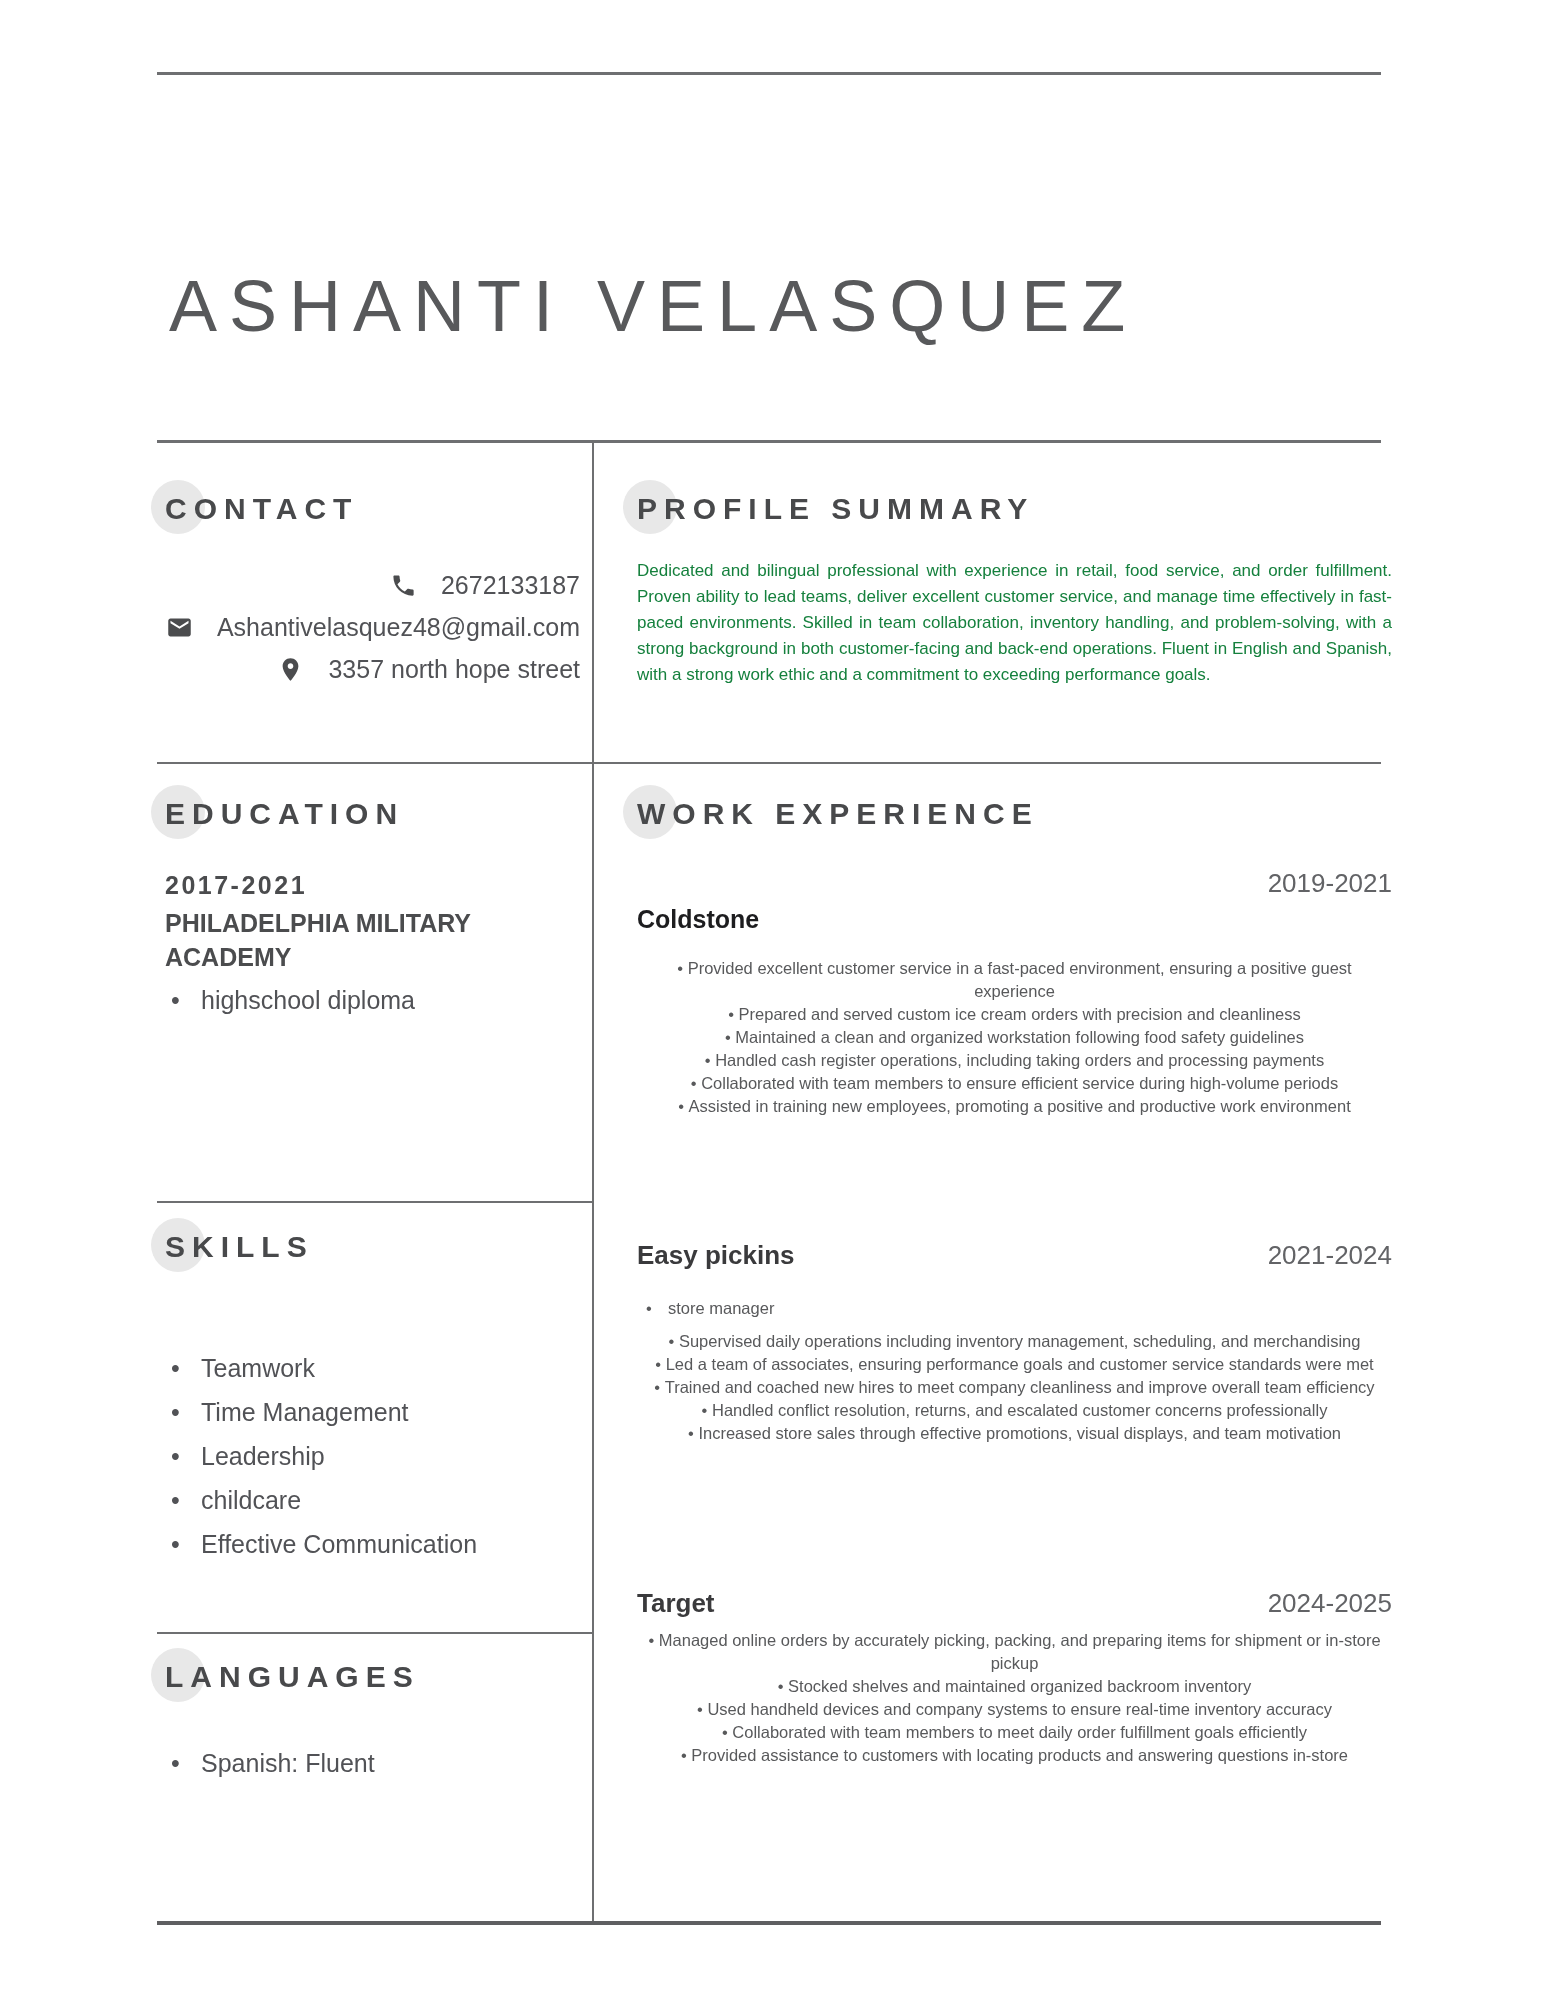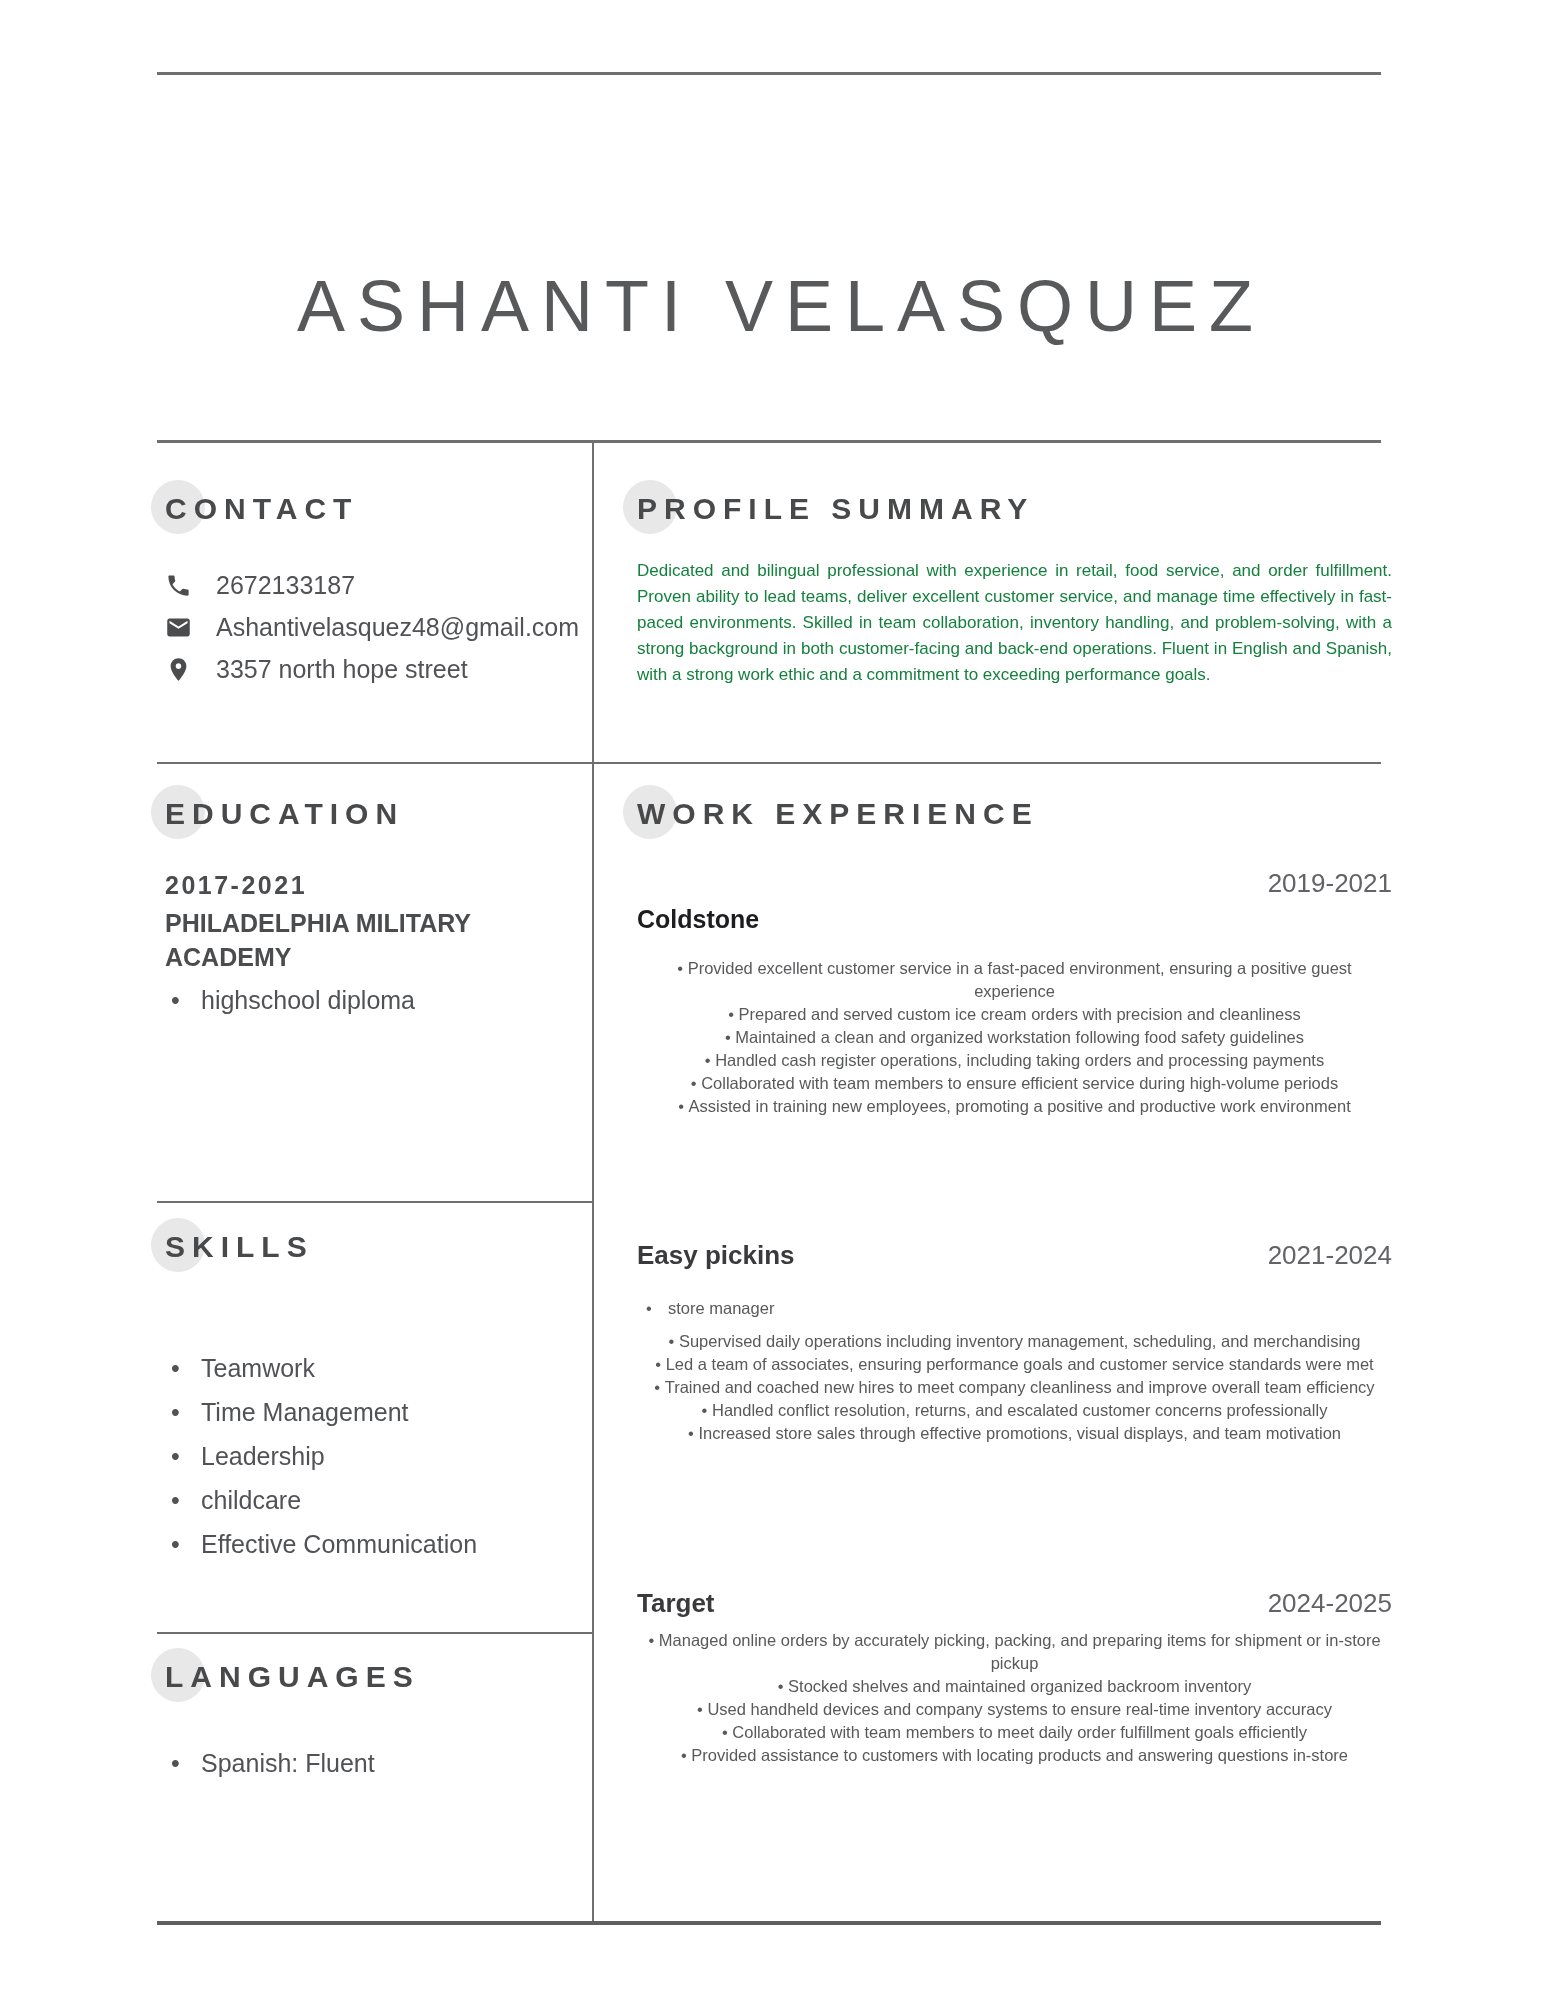--- a/index.html
+++ b/index.html
@@ -1,30 +1,30 @@
 <!DOCTYPE html>
 <html><head>
 <meta charset="utf-8">
 <style>
   html,body{margin:0;padding:0;background:#ffffff;}
   .page{position:relative;width:1546px;height:2000px;background:#ffffff;overflow:hidden;
         font-family:"Liberation Sans",sans-serif;color:#515256;}
   .rule{position:absolute;background:#6e6f71;}
-  .name{position:absolute;left:157px;top:266px;width:1224px;text-align:center;
+  .name{position:absolute;left:157px;top:266px;width:1224px;text-align:left;
         font-size:72px;letter-spacing:12px;padding-left:12px;color:#58595b;
         line-height:80px;white-space:nowrap;font-weight:normal;}
   .section{position:absolute;}
   .sec-title{position:relative;display:inline-block;font-size:30px;font-weight:bold;
              letter-spacing:7px;color:#48494b;line-height:38px;}
   .sec-title .circ{position:absolute;left:-14px;top:-10px;width:54px;height:54px;
                    border-radius:50%;background:#e8e8e8;}
   .sec-title .txt{position:relative;}
   .contact-rows{margin-top:44px;}
   .contact-row{display:flex;align-items:center;gap:24px;margin-bottom:15px;
-               color:#515256;font-size:25px;line-height:27px;}
+               color:#515256;font-size:25px;line-height:27px;justify-content:flex-end;}
   .icon svg{width:27px;height:27px;fill:#4b4c4e;display:block;}
   .profile-body{margin-top:30px;font-size:17px;line-height:26px;text-align:justify;
                 color:#15803d;width:755px;margin-bottom:16px;}
   .edu-period{margin-top:38px;font-weight:bold;font-size:25px;letter-spacing:2.5px;color:#4b4c4e;}
   .edu-school{margin-top:6px;font-weight:bold;font-size:25px;line-height:34px;color:#4b4c4e;width:380px;}
   .li{position:relative;padding-left:36px;font-size:25px;color:#515256;line-height:28px;}
   .li::before{content:"\2022";position:absolute;left:6px;}
   .edu-li{margin-top:12px;}
   .skill-li{margin-bottom:16px;}
   .lang-li{margin-bottom:5px;line-height:30px;}

